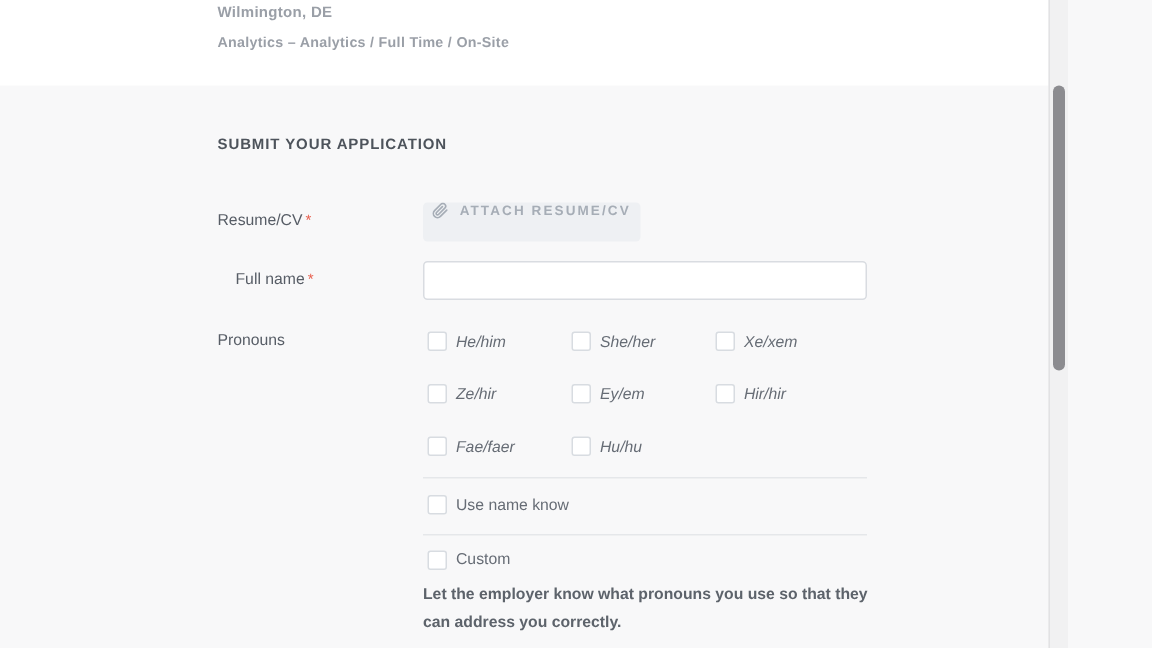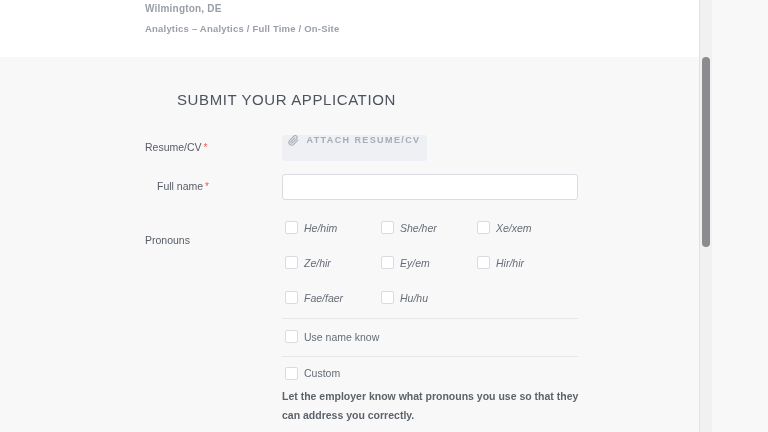--- a/index.html
+++ b/index.html
@@ -33,25 +33,24 @@
     position: absolute;
     left: 145px; top: 23px;
     font-size: 9.5px;
     font-weight: 700;
     letter-spacing: 0.2px;
     color: #9a9fa7;
   }
   .section-title {
     position: absolute;
     left: 145px; top: 91px;
-    font-size: 15px;
-    font-weight: 400;
+    font-size: 10px;
+    font-weight: 700;
     letter-spacing: 0.6px;
     color: #4d535b;
-    margin-left: 32px;
   }
   .field-label {
     position: absolute;
     left: 145px;
     font-size: 10.5px;
     color: #575d66;
   }
   .req {
     color: #e8604f;
     font-size: 10px;
@@ -172,21 +171,21 @@
       </svg>
     </span>
     <span>ATTACH RESUME/CV</span>
   </button>
 
   <div class="field-label" style="top:180px;padding-left:12px;">
     <span>Full name</span><span class="req">*</span>
   </div>
   <input class="text-input" type="text" placeholder="" value="" style="">
 
-  <div class="field-label" style="top:234px;">Pronouns</div>
+  <div class="field-label" style="top:221px;">Pronouns</div>
 
   <div class="pronoun-grid">
     <div class="chk-item">
       <span class="chk-box"></span>
       <span class="chk-label">He/him</span>
     </div>
     <div class="chk-item">
       <span class="chk-box"></span>
       <span class="chk-label">She/her</span>
     </div>

